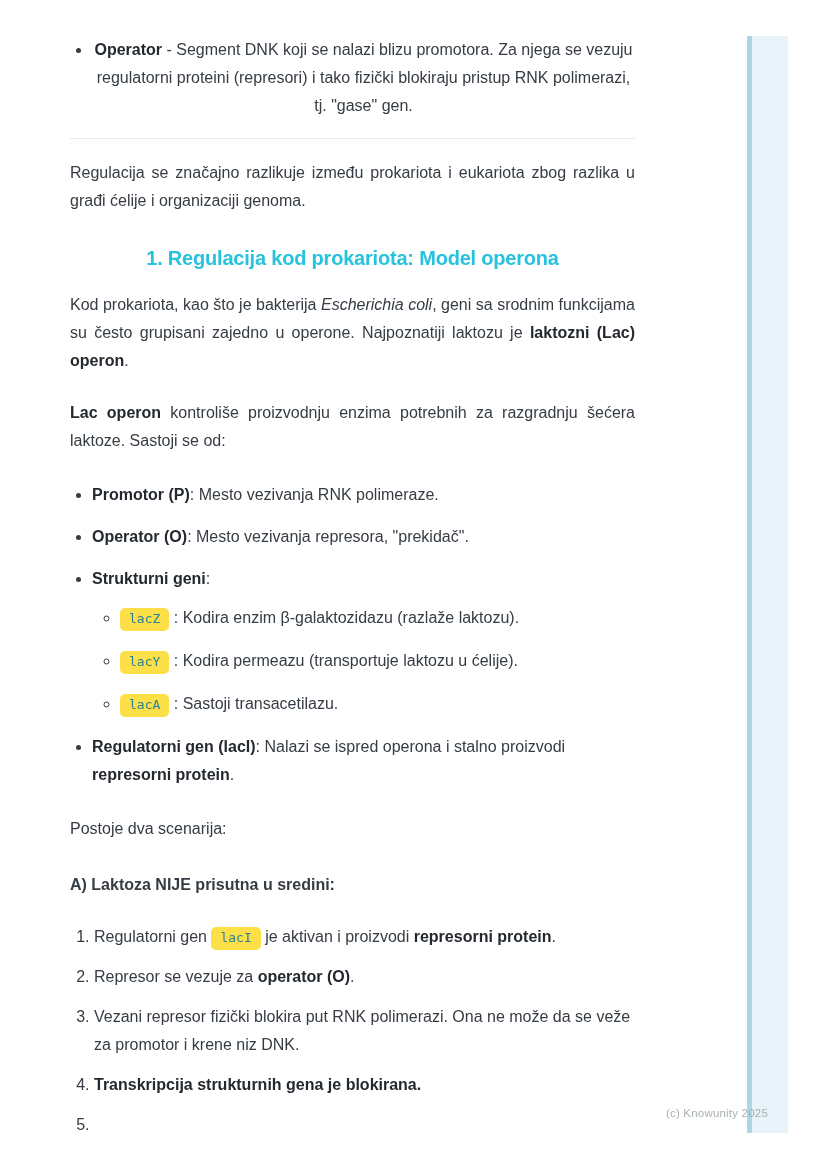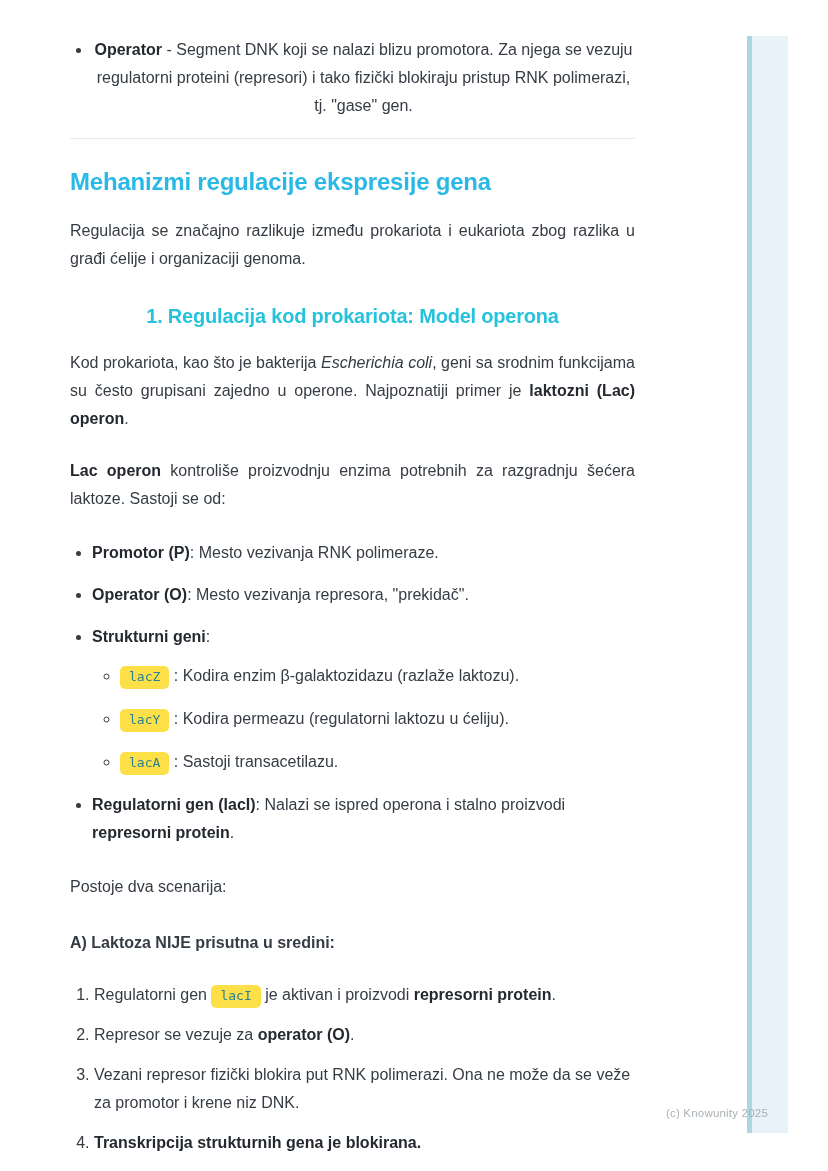--- a/index.html
+++ b/index.html
@@ -127,38 +127,37 @@
 <div class="rail"></div>
 
 <div class="content">
 
   <ul class="top-list">
     <li><span class="seg-b">Operator</span><span class="seg"> - Segment DNK koji se nalazi blizu promotora. Za njega se vezuju regulatorni proteini (represori) i tako fizički blokiraju pristup RNK polimerazi, tj. "gase" gen.</span></li>
   </ul>
 
   <hr class="divider">
 
-  <h1 class="section-heading">Mehanizmi regulacije ekspresije gena</h1>
 
   <p class="just">Regulacija se značajno razlikuje između prokariota i eukariota zbog razlika u građi ćelije i organizaciji genoma.</p>
 
   <h2 class="subsection-heading">1. Regulacija kod prokariota: Model operona</h2>
 
-  <p class="just"><span class="seg">Kod prokariota, kao što je bakterija </span><span class="seg-i">Escherichia coli</span><span class="seg">, geni sa srodnim funkcijama su često grupisani zajedno u operone. Najpoznatiji primer je </span><span class="seg-b">laktozni (Lac) operon</span><span class="seg">.</span></p>
+  <p class="just"><span class="seg">Kod prokariota, kao što je bakterija </span><span class="seg-i">Escherichia coli</span><span class="seg">, geni sa srodnim funkcijama su često grupisani zajedno u operone. Najpoznatiji laktozu je </span><span class="seg-b">laktozni (Lac) operon</span><span class="seg">.</span></p>
 
   <p class="just para-lac"><span class="seg-b">Lac operon</span><span class="seg"> kontroliše proizvodnju enzima potrebnih za razgradnju šećera laktoze. Sastoji se od:</span></p>
 
   <ul class="features">
     <li><span class="seg-b">Promotor (P)</span><span class="seg">: Mesto vezivanja RNK polimeraze.</span></li>
     <li><span class="seg-b">Operator (O)</span><span class="seg">: Mesto vezivanja represora, "prekidač".</span></li>
     <li>
       <span><span class="seg-b">Strukturni geni</span><span class="seg">:</span></span>
       <ul class="sub">
         <li><span class="seg-c">lacZ</span><span class="seg"> : Kodira enzim β-galaktozidazu (razlaže laktozu).</span></li>
-        <li><span class="seg-c">lacY</span><span class="seg"> : Kodira permeazu (regulatorni laktozu u ćeliju).</span></li>
+        <li><span class="seg-c">lacY</span><span class="seg"> : Kodira permeazu (transportuje laktozu u ćelije).</span></li>
         <li><span class="seg-c">lacA</span><span class="seg"> : Sastoji transacetilazu.</span></li>
       </ul>
     </li>
     <li><span class="seg-b">Regulatorni gen (lacI)</span><span class="seg">: Nalazi se ispred operona i stalno proizvodi </span><span class="seg-b">represorni protein</span><span class="seg">.</span></li>
   </ul>
 
   <p class="scenarios-intro">Postoje dva scenarija:</p>
 
   <p class="scenario-title">A) Laktoza NIJE prisutna u sredini:</p>
 

